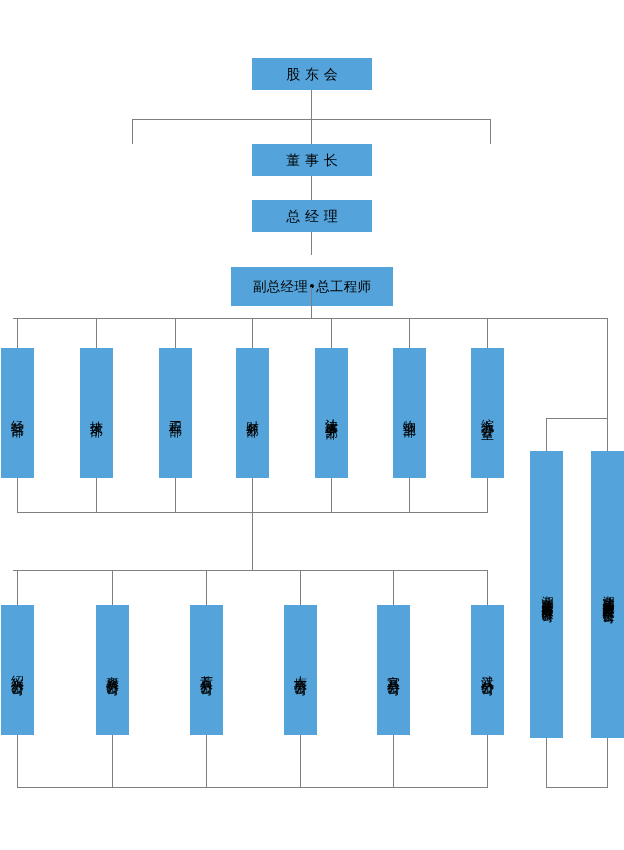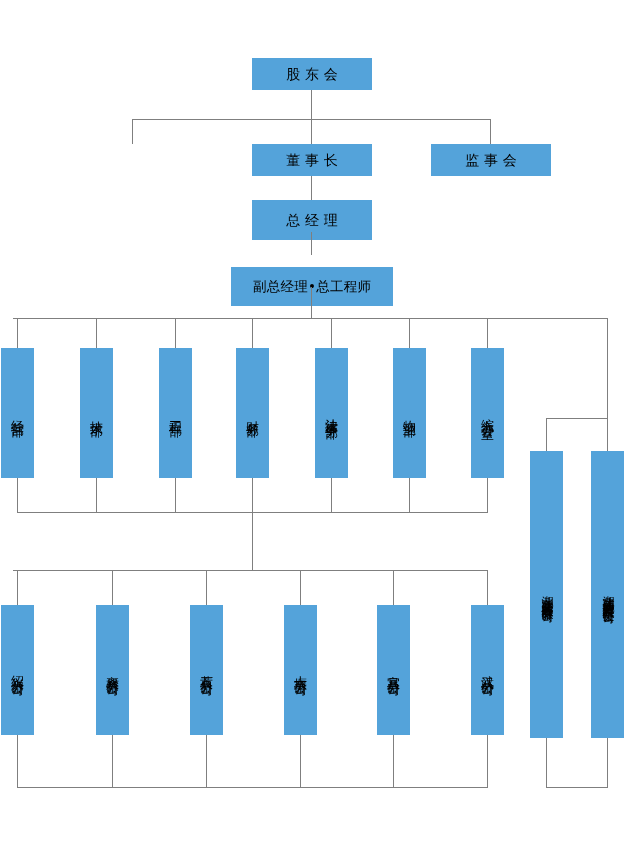--- a/index.html
+++ b/index.html
@@ -61,25 +61,24 @@
 
   <div class="ln vt" style="left:311px;top:90px;height:29px;"></div>
 
   <div class="ln hz" style="left:132px;top:119px;width:359px;"></div>
 
   <div class="ln vt" style="left:132px;top:119px;height:25px;"></div>
   <div class="ln vt" style="left:311px;top:119px;height:25px;"></div>
   <div class="ln vt" style="left:490px;top:119px;height:25px;"></div>
 
   <div class="node h" style="left:252px;top:144px;width:120px;height:32px;">董事长</div>
-  <div class="node h" style="left:431px;top:144px;width:120px;height:32px;">监事会</div>
 
   <div class="ln vt" style="left:311px;top:176px;height:24px;"></div>
 
-  <div class="node h" style="left:252px;top:200px;width:120px;height:40px;text-align:right;">总经理</div>
+  <div class="node h" style="left:252px;top:200px;width:120px;height:32px;text-align:right;">总经理</div>
 
   <div class="ln vt" style="left:311px;top:232px;height:23px;"></div>
 
   <div class="node h tight" style="left:231px;top:267px;width:162px;height:39px;">副总经理•总工程师</div>
 
   <div class="ln vt" style="left:311px;top:287px;height:31px;"></div>
 
   <div class="ln hz" style="left:13px;top:318px;width:595px;"></div>
 
   <div class="ln vt" style="left:17px;top:318px;height:30px;"></div>

